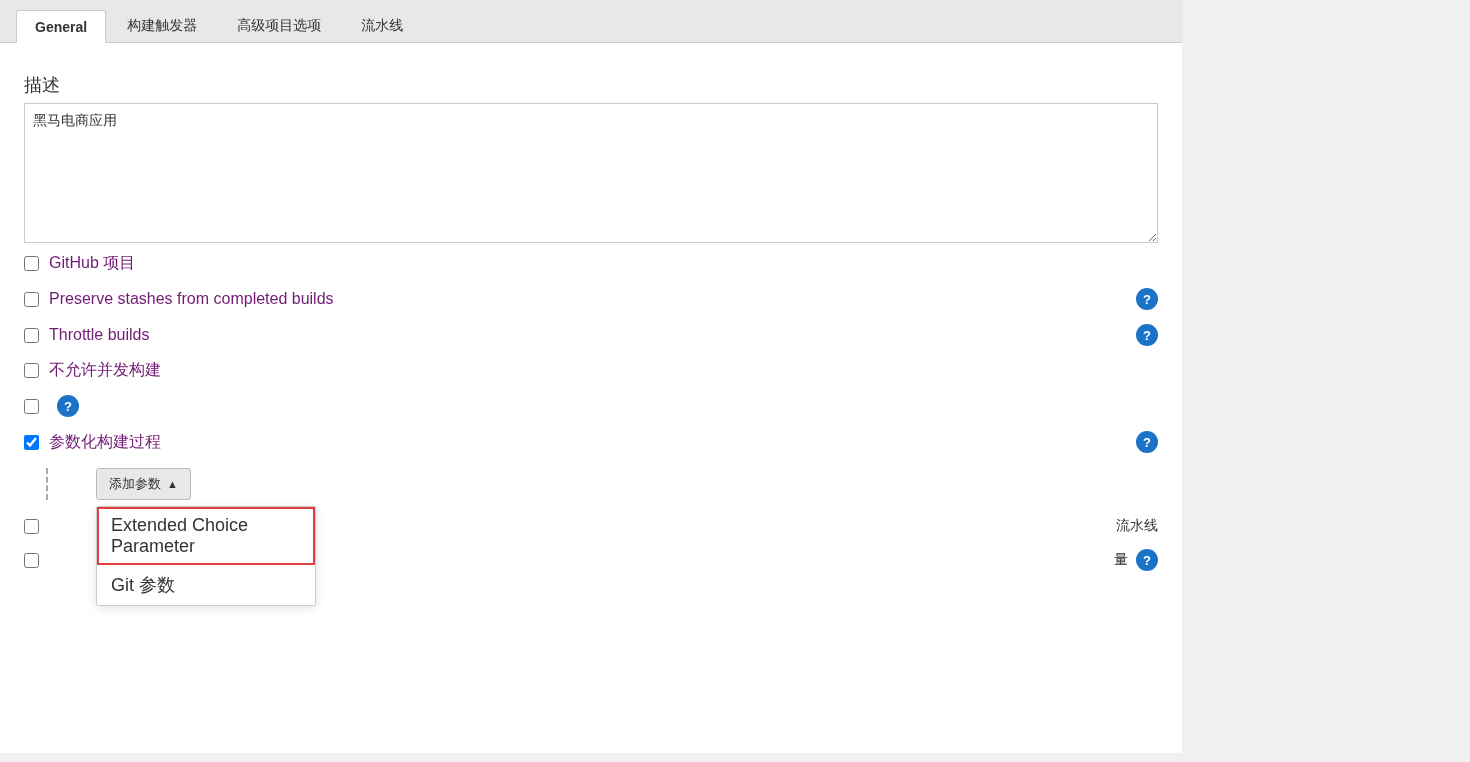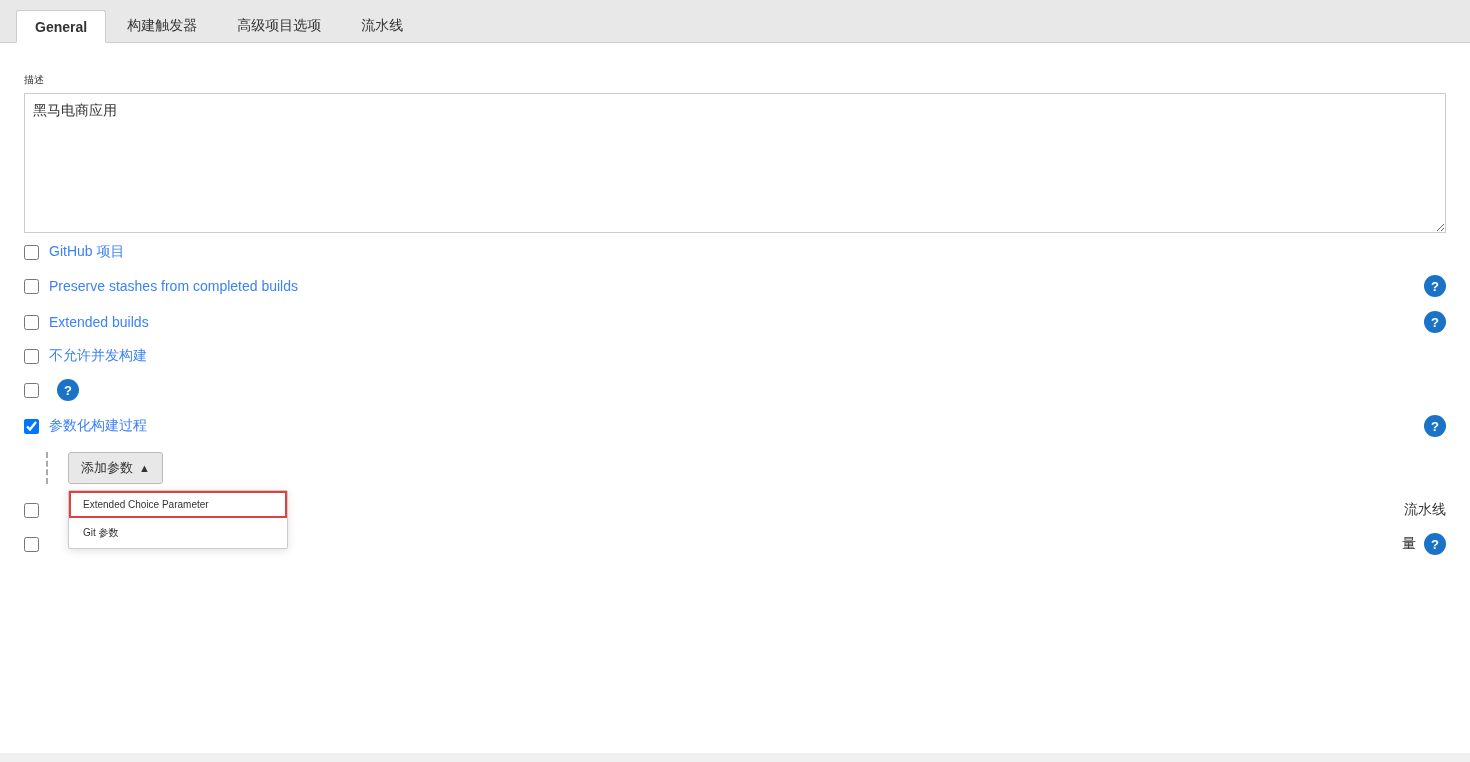--- a/index.html
+++ b/index.html
@@ -5,21 +5,21 @@
     * { box-sizing: border-box; margin: 0; padding: 0; }
     body {
       font-family: "Microsoft YaHei", "SimHei", Arial, sans-serif;
       font-size: 14px;
       background: #f0f0f0;
       color: #333;
     }
     .page-container {
       background: #f0f0f0;
       min-height: 762px;
-      width: 1470px;
+      width: 1182px;
     }
     
     .tabs-bar {
       display: flex;
       align-items: flex-end;
       background: #e8e8e8;
       border-bottom: 1px solid #ccc;
       padding: 0 16px;
       padding-top: 8px;
     }
@@ -42,21 +42,21 @@
       margin-bottom: -1px;
     }
     
     .main-content {
       background: #fff;
       padding: 20px 24px 20px 24px;
       min-height: 710px;
       position: relative;
     }
     .field-label {
-      font-size: 10px;
+      font-size: 18px;
       color: #333;
       margin-bottom: 6px;
       margin-top: 10px;
     }
     .description-textarea {
       width: 100%;
       min-height: 140px;
       border: 1px solid #ccc;
       padding: 8px;
       font-size: 14px;
@@ -85,22 +85,22 @@
       position: relative;
     }
     .checkbox-row input[type="checkbox"] {
       width: 15px;
       height: 15px;
       margin-right: 10px;
       cursor: pointer;
       flex-shrink: 0;
     }
     .checkbox-row .row-label {
-      font-size: 14px;
-      color: #3b82f6;
+      font-size: 16px;
+      color: #701a75;
       flex: 1;
     }
     .help-icon {
       width: 22px;
       height: 22px;
       border-radius: 50%;
       background: #1a73c7;
       color: #fff;
       font-size: 13px;
       font-weight: bold;
@@ -141,34 +141,35 @@
       border: 1px solid #ccc;
       border-radius: 2px;
       min-width: 220px;
       z-index: 100;
       top: 38px;
       left: 0;
       box-shadow: 0 2px 8px rgba(0,0,0,0.12);
     }
     .dropdown-item {
       padding: 8px 14px;
-      font-size: 10px;
+      font-size: 18px;
       cursor: pointer;
       color: #333;
       display: flex;
       align-items: center;
     }
     .dropdown-item.highlighted {
       border: 2px solid #e04040;
       background: #fff;
       padding: 6px 12px;
     }
     .param-btn-container {
       position: relative;
       display: inline-block;
+      margin-left: 28px;
     }
     
     .partial-row {
       display: flex;
       align-items: center;
       padding: 7px 0;
       opacity: 1;
     }
     .partial-row input[type="checkbox"] {
       width: 15px;
@@ -213,21 +214,21 @@
     
     <div class="checkbox-row">
       <input type="checkbox" style="">
       <span class="row-label">Preserve stashes from completed builds</span>
       <div class="help-icon">?</div>
     </div>
 
     
     <div class="checkbox-row">
       <input type="checkbox" style="">
-      <span class="row-label">Extended builds</span>
+      <span class="row-label">Throttle builds</span>
       <div class="help-icon">?</div>
     </div>
 
     
     <div class="checkbox-row">
       <input type="checkbox" style="">
       <span class="row-label">不允许并发构建</span>
     </div>
 
     

